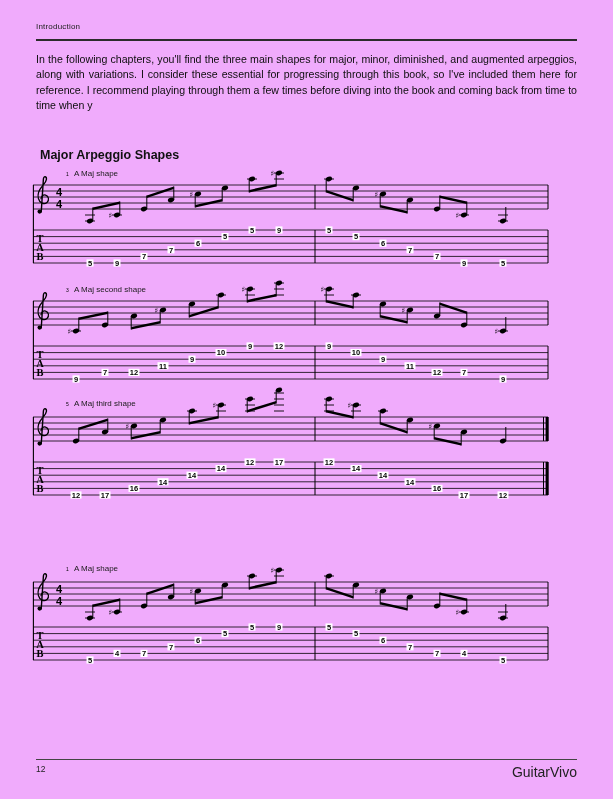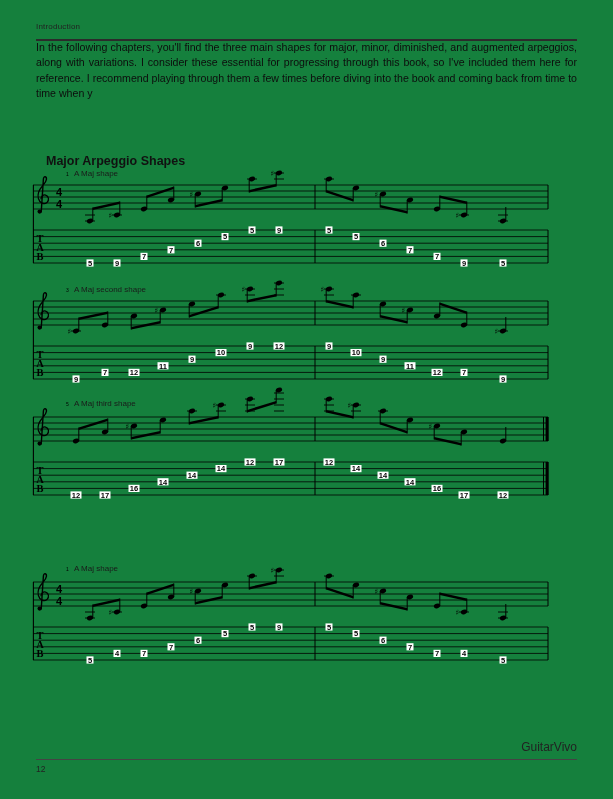--- a/index.html
+++ b/index.html
@@ -1,42 +1,42 @@
 <!DOCTYPE html>
 <html><head>
 <meta charset="utf-8">
 <style>
   html,body{margin:0;padding:0;background:#e8e8e8;}
   .page{
-    position:relative;width:613px;height:799px;background:#15803d;
+    position:relative;width:613px;height:799px;background:#f0abfc;
     font-family:"Liberation Sans", sans-serif;color:#111;overflow:hidden;
     margin:0 auto;
   }
   .running-head{
     position:absolute;left:36px;top:22px;font-size:8px;color:#222;
     letter-spacing:.2px;
   }
   .head-rule{
     position:absolute;left:36px;top:39px;width:541px;height:1.6px;background:#2b2b2b;
   }
   .intro{
-    position:absolute;left:36px;top:40px;width:541px;margin:0;
+    position:absolute;left:36px;top:52px;width:541px;margin:0;
     font-size:10.6px;line-height:15.4px;text-align:justify;color:#0d0d0d;
   }
   .sec-heading{
-    position:absolute;left:36px;margin:10px;font-size:12.5px;font-weight:bold;color:#111;
+    position:absolute;left:36px;margin:4px;font-size:12.5px;font-weight:bold;color:#111;
   }
   #sec1{top:144px;}
   #sec2{top:536px;}
   #music-layer{position:absolute;left:0;top:0;}
   .footer-rule{
     position:absolute;left:36px;top:759px;width:541px;height:1px;background:#444;
   }
   .page-num{position:absolute;left:36px;top:764px;font-size:8.5px;color:#222;}
-  .brand{position:absolute;right:36px;top:740px;font-size:12px;color:#222;}
+  .brand{position:absolute;right:36px;top:764px;font-size:14px;color:#222;}
 </style>
 </head>
 <body>
 
 <div class="page">
   <div class="running-head">Introduction</div>
   <div class="head-rule"></div>
   <p class="intro">In the following chapters, you'll find the three main shapes for major, minor, diminished, and augmented arpeggios, along with variations. I consider these essential for progressing through this book, so I've included them here for reference. I recommend playing through them a few times before diving into the book and coming back from time to time when y</p>
   <h2 class="sec-heading" id="sec1">Major Arpeggio Shapes</h2>
   <svg id="music-layer" width="613" height="799" viewBox="0 0 613 799">

